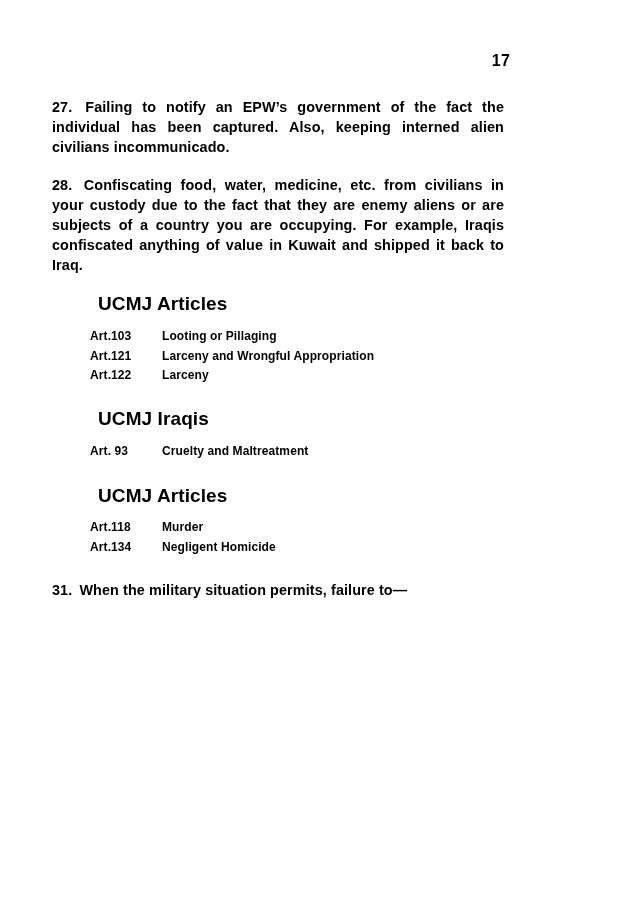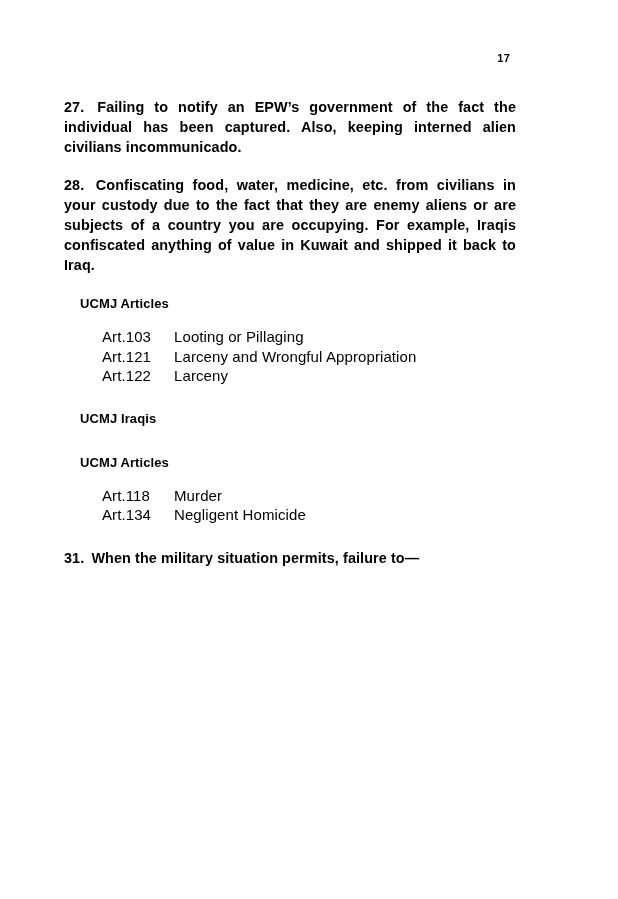--- a/index.html
+++ b/index.html
@@ -18,62 +18,62 @@
     position: relative;
     width: 618px;
     height: 899px;
     box-sizing: border-box;
     padding: 0;
   }
   .page-number {
     position: absolute;
     top: 52px;
     right: 108px;
-    font-size: 11px;
+    font-size: 16px;
     font-weight: bold;
     letter-spacing: 0.2px;
   }
   .content {
     position: absolute;
     top: 98px;
-    left: 64px;
+    left: 52px;
     width: 452px;
   }
   .para {
     font-size: 14.4px;
     font-weight: bold;
     line-height: 19.8px;
     text-align: justify;
     margin: 0 0 19px 0;
     letter-spacing: 0.1px;
   }
   .para.last {
     margin-bottom: 12px;
   }
   .para .num {
     margin-right: 3px;
   }
   .block {
     margin: 0 0 18px 0;
   }
   .block-heading {
-    font-size: 13px;
+    font-size: 19px;
     font-weight: bold;
     line-height: 19.8px;
-    margin: 0 0 13px 16px;
+    margin: 0 0 13px 46px;
     letter-spacing: 0.1px;
   }
   .art-list {
     margin: 0 0 0 38px;
     padding: 0;
     list-style: none;
   }
   .art-item {
-    font-size: 15px;
-    font-weight: normal;
+    font-size: 12px;
+    font-weight: bold;
     line-height: 19.4px;
     letter-spacing: 0.1px;
     white-space: nowrap;
   }
   .art-label {
     display: inline-block;
     width: 72px;
   }
   .spacer-sm {
     height: 6px;
@@ -111,20 +111,25 @@
           <span class="art-label">Art.122</span><span>Larceny</span>
         </li>
       </ul>
     </div>
 
     <div class="spacer-sm"></div>
 
 
     <div class="block">
       <div class="block-heading">UCMJ Iraqis</div>
+      <ul class="art-list">
+        <li class="art-item">
+          <span class="art-label">Art. 93</span><span>Cruelty and Maltreatment</span>
+        </li>
+      </ul>
     </div>
 
     <div class="spacer-sm"></div>
 
 
     <div class="block">
       <div class="block-heading">UCMJ Articles</div>
       <ul class="art-list">
         <li class="art-item">
           <span class="art-label">Art.118</span><span>Murder</span>

